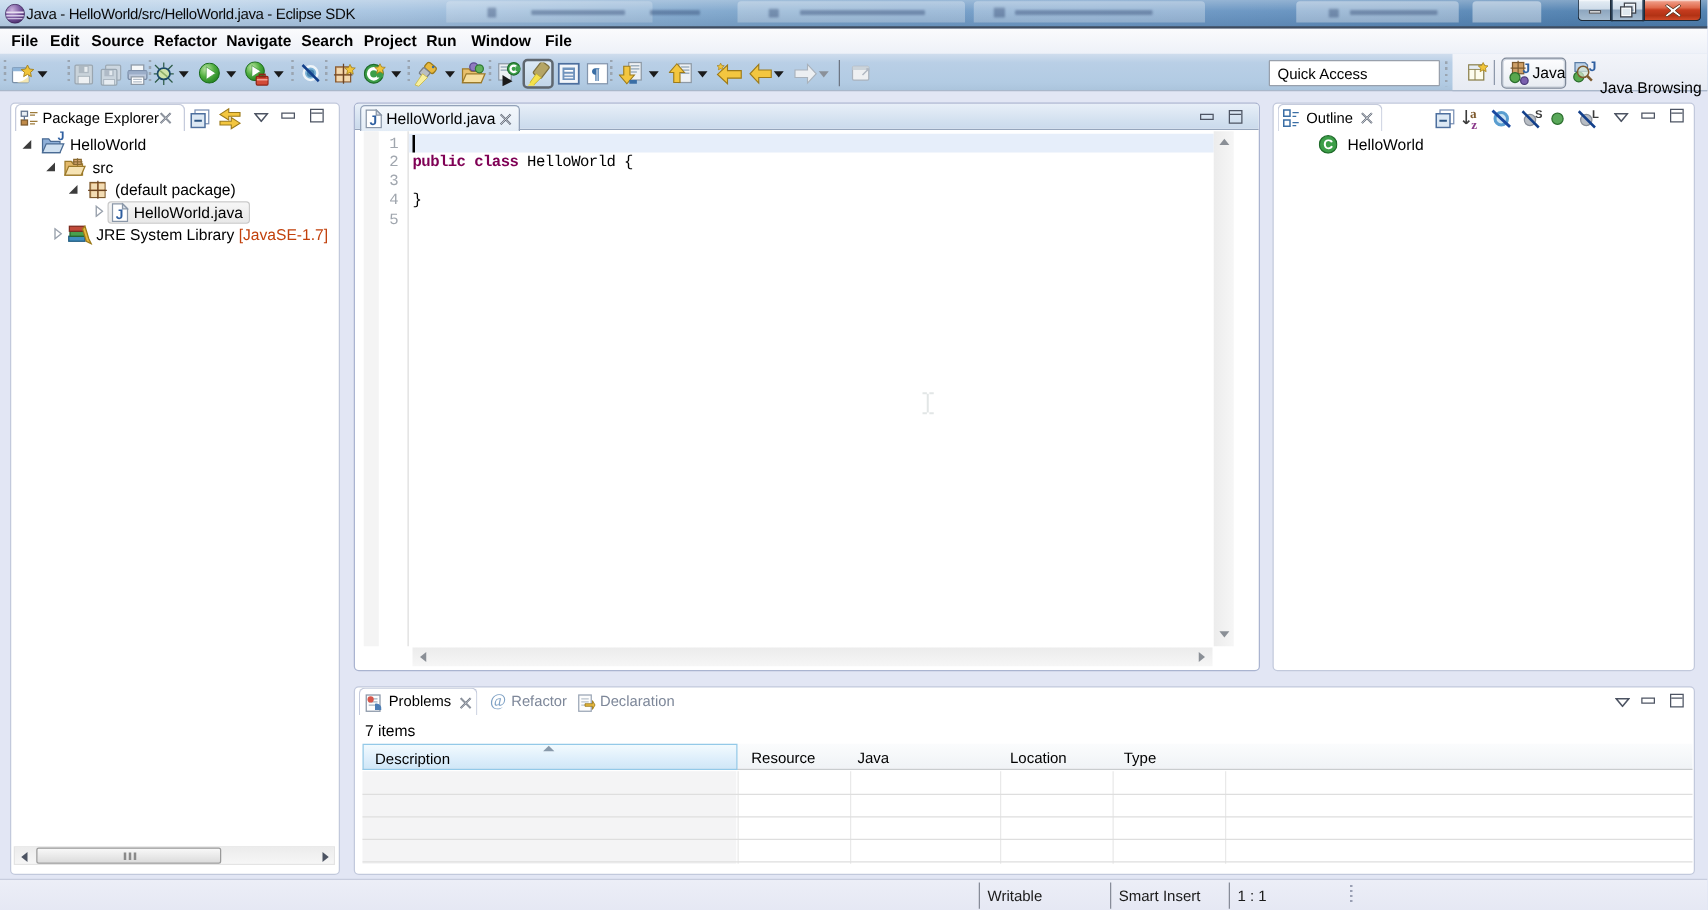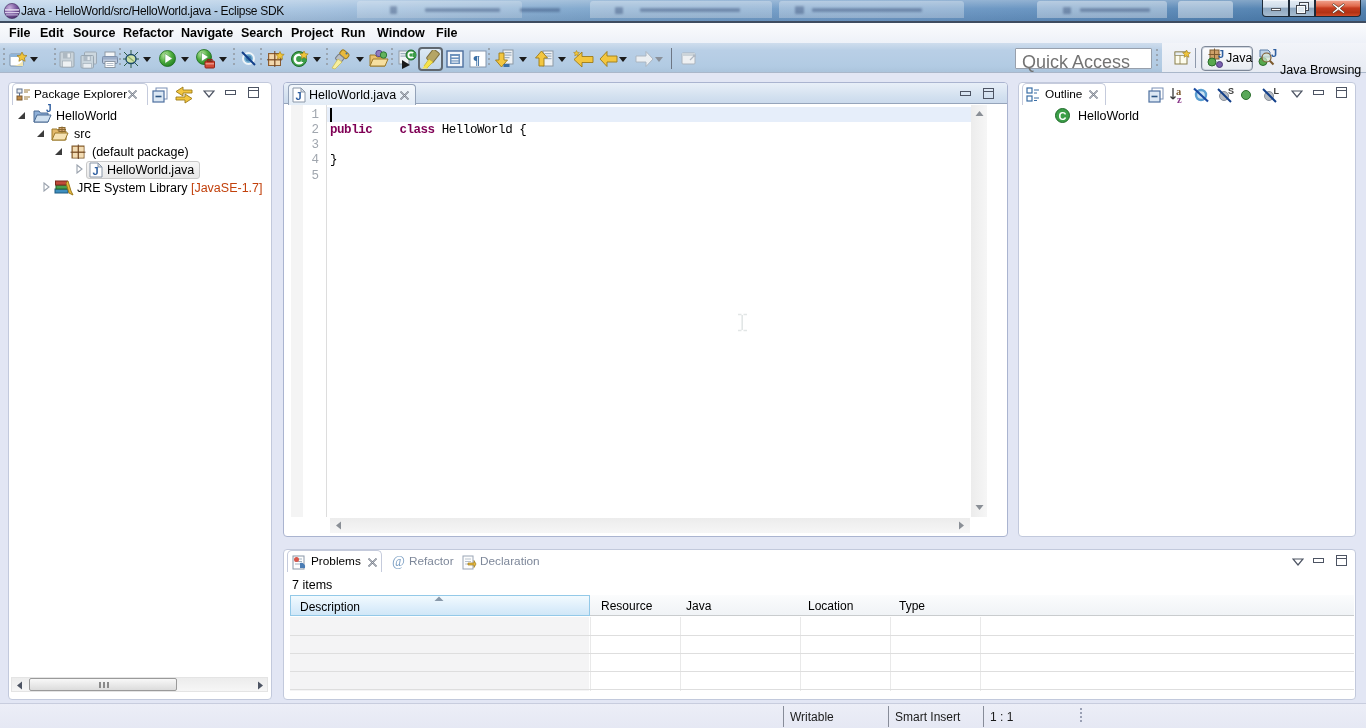--- a/index.html
+++ b/index.html
@@ -313,21 +313,21 @@
 <svg class="ticon" style="left:1257px;top:48px" width="22" height="21" viewBox="0 0 22 21">
   <path d="M3 2 h8 l2 2 v5 h-10 z" fill="#bcd2e8" stroke="#5a7da5"></path>
   <circle cx="6" cy="13.5" r="4" fill="#58a84e" stroke="#2b6e2d"></circle>
   <circle cx="9.5" cy="9.5" r="4.5" fill="#d9e8d5" fill-opacity="0.7" stroke="#7d5a2e" stroke-width="1.2"></circle>
   <line x1="12.8" y1="12.8" x2="16.5" y2="16.5" stroke="#7d5a2e" stroke-width="2"></line>
   <text x="14" y="8.5" font-family="Liberation Sans" font-size="11" font-weight="bold" fill="#2f5fa0">J</text>
 </svg>
 <span style="position:absolute;left:1280px;top:51px;font-size:12.5px;margin-top:12px;">Java Browsing</span>
 
 <div style="position:absolute;left:1015px;top:48px;width:137px;height:21px;background:#fff;border:1px solid #98a0ac;border-radius:1px;">
-  <span style="position:absolute;left:6px;top:3px;color:#737373;font-size:18px;">Quick Access</span>
+  <span style="position:absolute;left:6px;top:3px;color:#000000;font-size:12px;">Quick Access</span>
 </div>
 <div class="tsep" style="left:1156px;top:49px"></div>
 
 <div class="panel" style="left:8px;top:82px;width:264px;height:618px;"></div>
 <div class="panel" style="left:283px;top:82px;width:725px;height:455px;border-color:#aab4d0;"></div>
 <div class="panel" style="left:1018px;top:82px;width:338px;height:455px;"></div>
 <div class="panel" style="left:283px;top:549px;width:1073px;height:151px;"></div>
 <div class="vtab" style="left:12px;top:83px;width:136px;"></div>
 <svg class="abs" style="left:16px;top:87px" width="15" height="15" viewBox="0 0 15 15">
   <rect x="1" y="2" width="5" height="4" fill="#e9eef4" stroke="#5f708c"></rect>
@@ -445,21 +445,21 @@
 <div class="abs" style="left:960px;top:91px;width:11px;height:5px;border:1.5px solid #4d5463;"></div>
 <div class="abs" style="left:983px;top:88px;width:11px;height:11px;border:1.5px solid #4d5463;">
     <div style="height:2.5px;border-bottom:1.5px solid #4d5463;"></div>
   </div>
 
 <div class="abs" style="left:291px;top:105px;width:12px;height:412px;background:#f4f4f4;"></div>
 <div class="abs" style="left:326px;top:105px;width:1px;height:412px;background:#ddd;"></div>
 <div class="abs" style="left:327px;top:107px;width:644px;height:15px;background:#e6eefa;"></div>
 <div class="abs" style="left:330px;top:108px;width:2px;height:14px;background:#000;"></div>
 <div class="mono abs" style="left:304px;top:107.5px;width:15px;font-size:12.5px;line-height:15.3px;color:#a0a6ae;text-align:right;">1<br>2<br>3<br>4<br>5</div>
-<div class="mono abs" style="left:330px;top:107.5px;font-size:12.5px;line-height:15.3px;white-space:pre;letter-spacing:-0.45px;"><br><span style="color:#7f0055;font-weight:bold;">public</span> <span style="color:#7f0055;font-weight:bold;margin-left:20px;">class</span> HelloWorld {<br><br>}</div>
+<div class="mono abs" style="left:330px;top:107.5px;font-size:12.5px;line-height:15.3px;white-space:pre;letter-spacing:-0.45px;"><br><span style="color:#7f0055;font-weight:bold;">public</span> <span style="color:#7f0055;font-weight:bold;">class</span> HelloWorld {<br><br>}</div>
 
 <svg class="abs" style="left:737px;top:313px" width="11" height="19" viewBox="0 0 11 19">
   <g stroke="#e2e6e6" stroke-width="1.6" fill="none">
       <path d="M1 1.5 h3.5 M6.5 1.5 H10 M5.2 2 V17 M1 17.5 h3.5 M6.5 17.5 H10"></path>
     </g>
 </svg>
 
 <div class="sbar abs" style="left:971px;top:105px;width:16px;height:412px;"></div>
 <svg class="abs" style="left:975px;top:110px" width="9" height="7" viewBox="0 0 9 7">
     <path d="M0.5 6 L4.5 1 L8.5 6 Z" fill="#8a8f96"></path>

